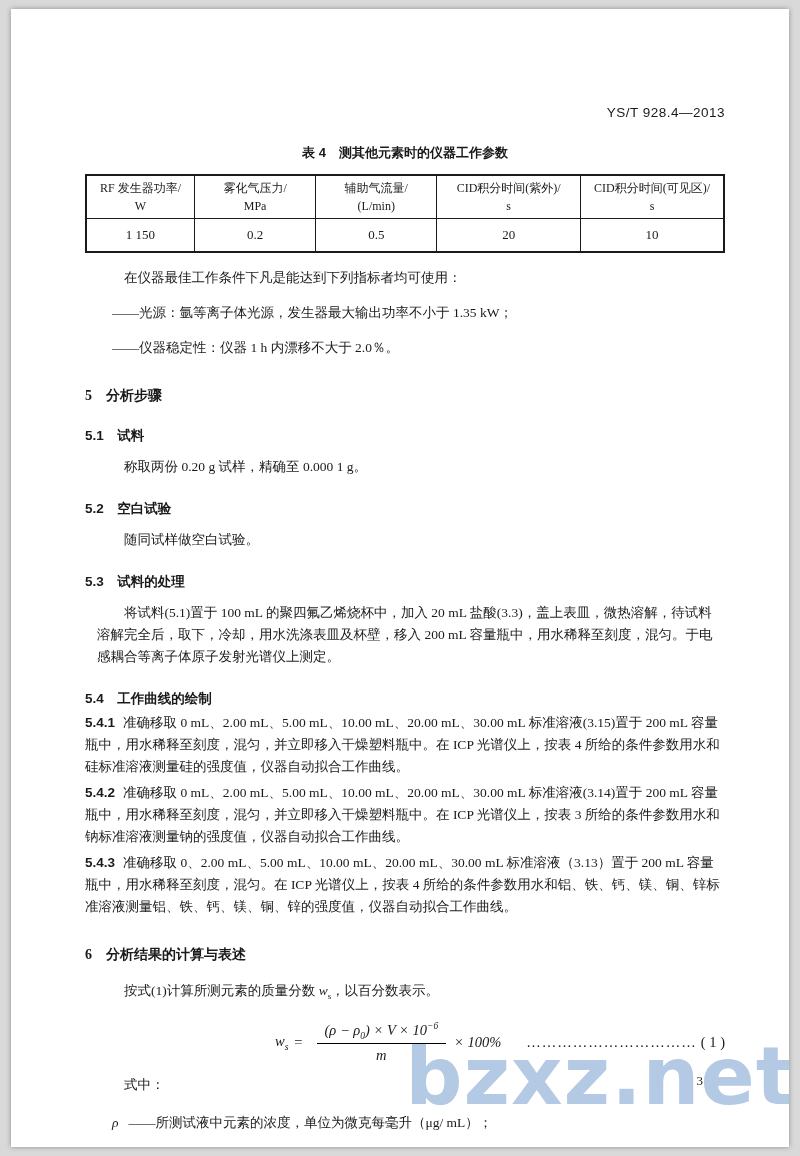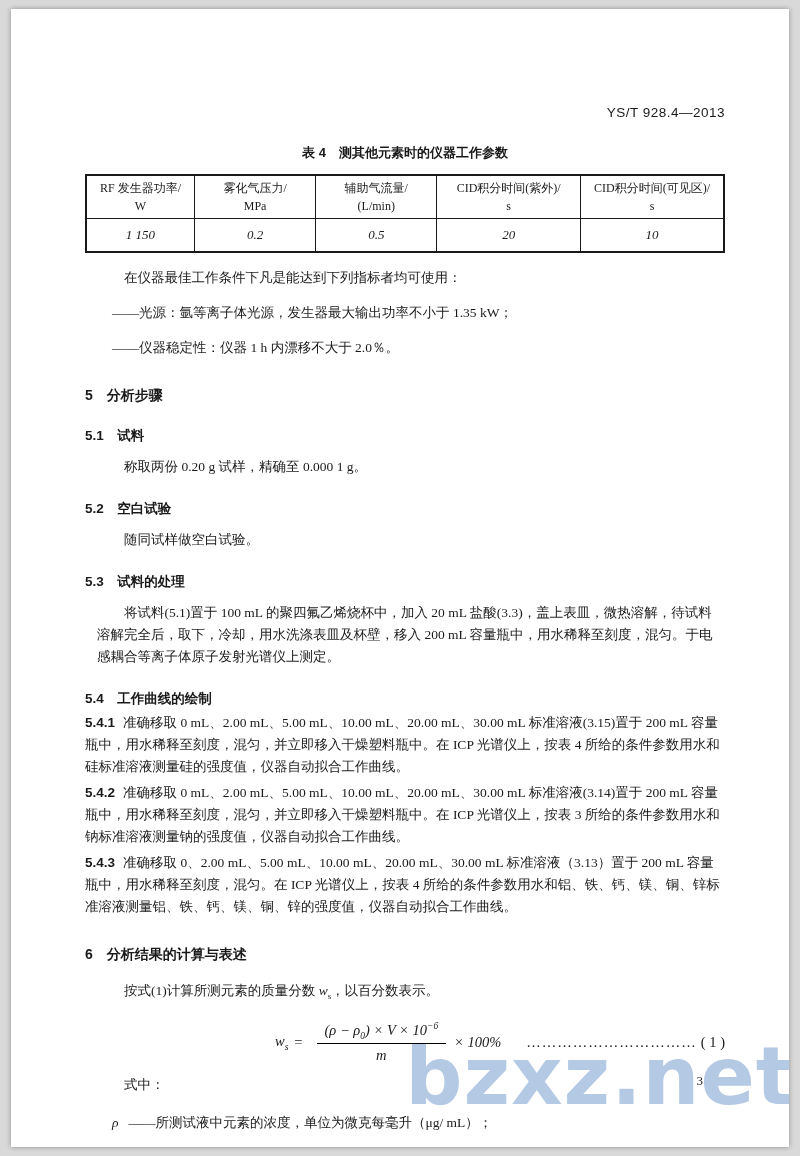--- a/index.html
+++ b/index.html
@@ -43,34 +43,34 @@
     table-layout:fixed;
   }
   table.params th, table.params td {
     border:1px solid #1a1a1a;
     text-align:center;
     font-weight:normal;
     font-size:12px;
     padding:3px 2px;
     line-height:1.5;
   }
-  table.params td { font-size:13px; height:26px;font-style:italic; }
+  table.params td { font-size:13px; height:26px; }
   col.c1{width:17%} col.c2{width:19%} col.c3{width:19%} col.c4{width:22.5%} col.c5{width:22.5%}
 
   .para {
     font-size:13.5px;
     line-height:22px;
     margin:12px;
   }
   .indent { text-indent:2em; }
   .note-block { margin-top:14px; }
   .dash-item { margin-left:2em; font-size:13.5px; line-height:23px; }
 
   .sec-h1 {
-    font-family:Liberation Sans, sans-serif;
+    font-family:Liberation Serif, serif;
     font-weight:bold;
     font-size:14px;
     margin:28px 0 0 0;
   }
   .sec-h2 {
     font-family:Liberation Sans, sans-serif;
     font-weight:bold;
     font-size:13.5px;
     margin:22px 0 0 0;
   }

